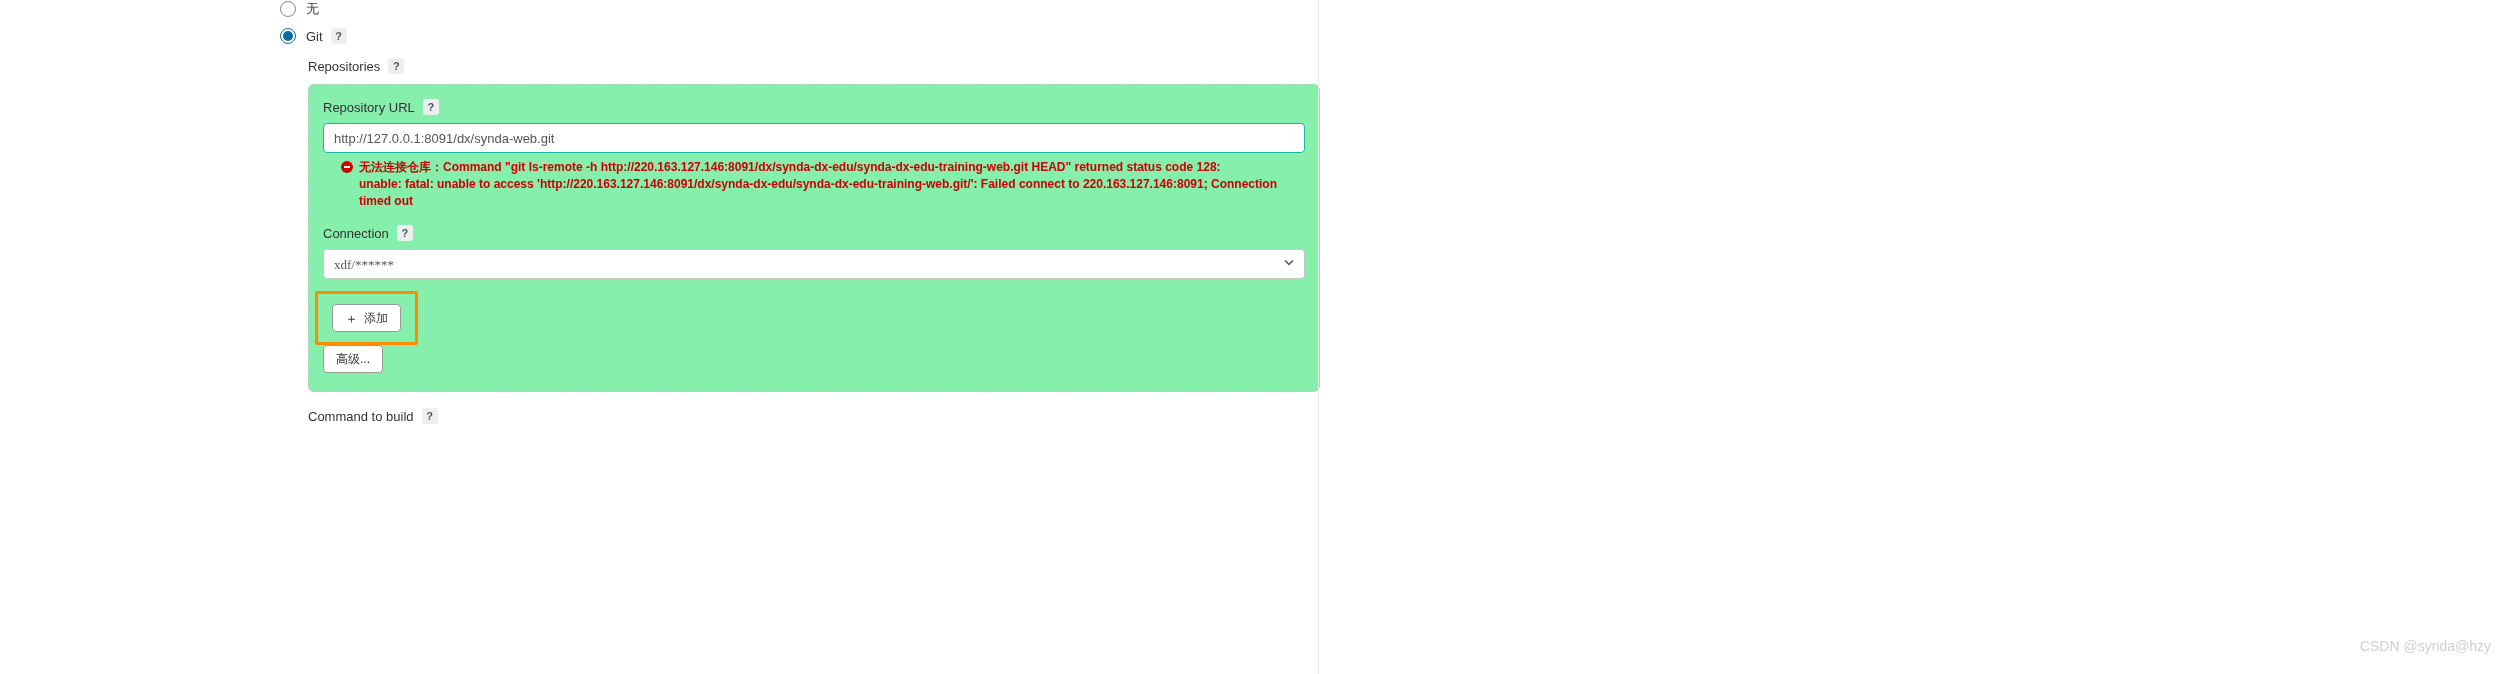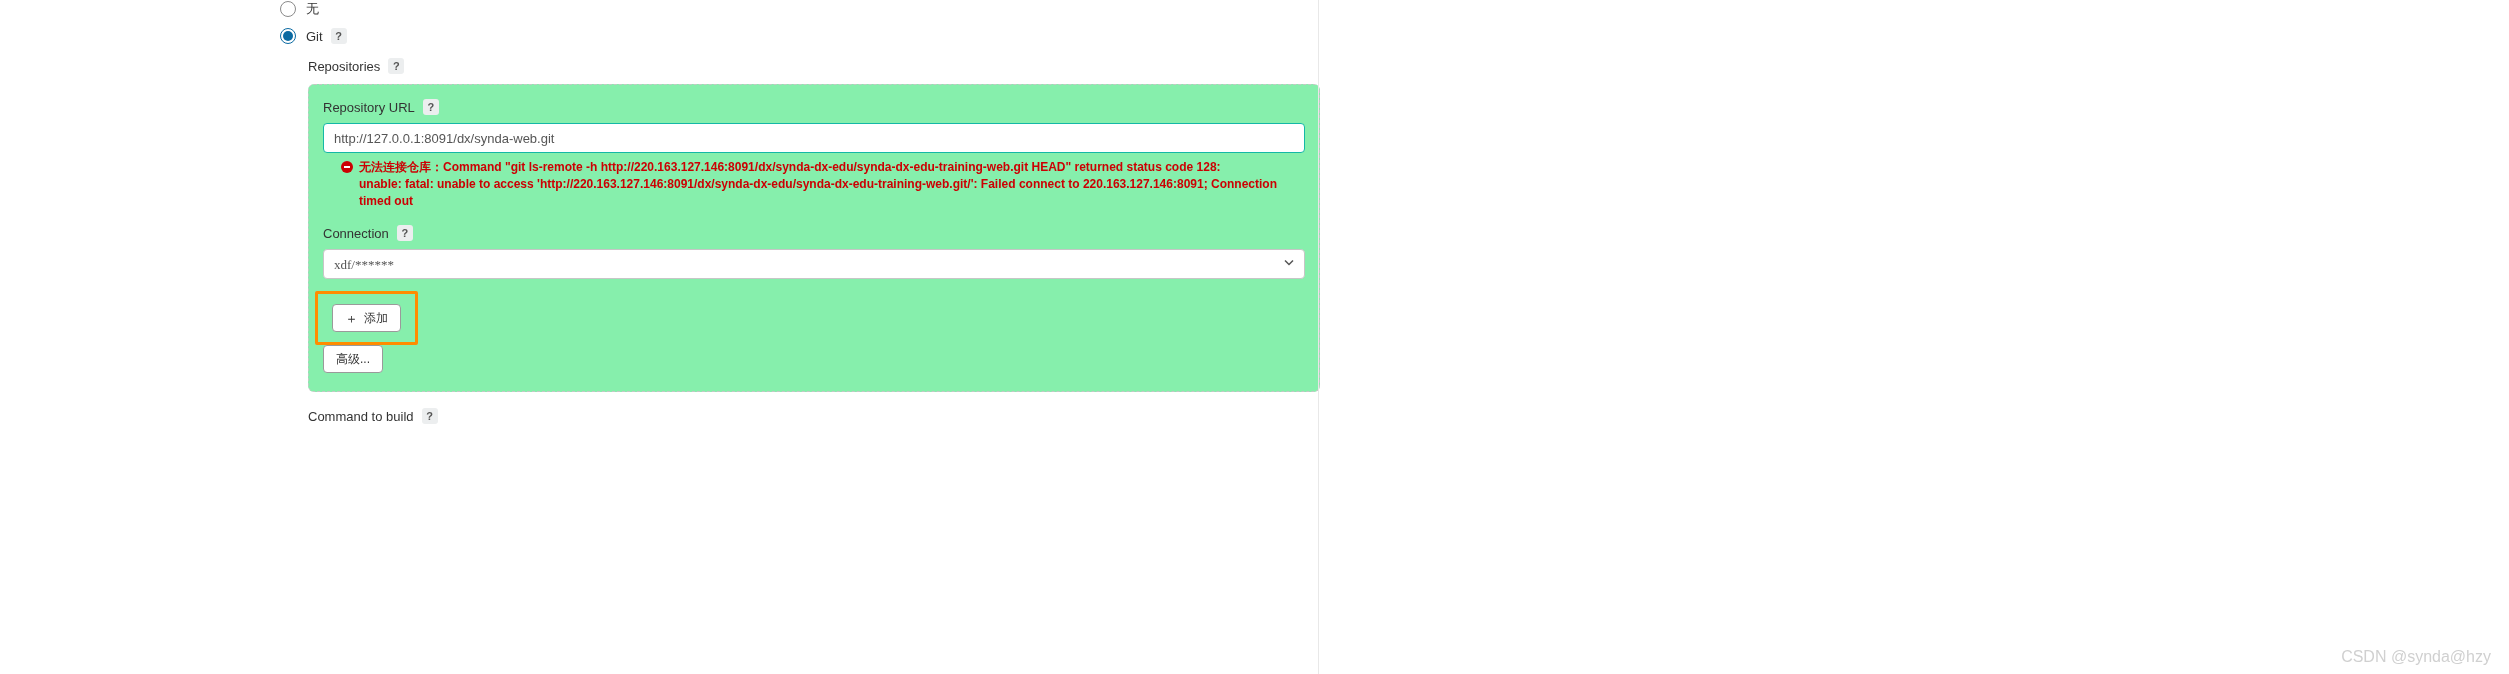--- a/index.html
+++ b/index.html
@@ -175,23 +175,23 @@
     padding: 10px 14px;
     margin-left: -8px;
     margin-top: 12px;
     display: inline-block;
   }
   .mt16 { margin-top: 16px; }
   .mt12 { }
   .watermark {
     position: fixed;
     right: 18px;
-    bottom: 8px;
+    bottom: 20px;
     color: #d0d0d0;
-    font-size: 16px;
+    font-size: 14px;
   }
   .right-border {
     position: fixed;
     right: 1190px;
     top: 0;
     bottom: 0;
     width: 0;
     border-right: 1px solid #e8e8e8;
   }
 </style>

